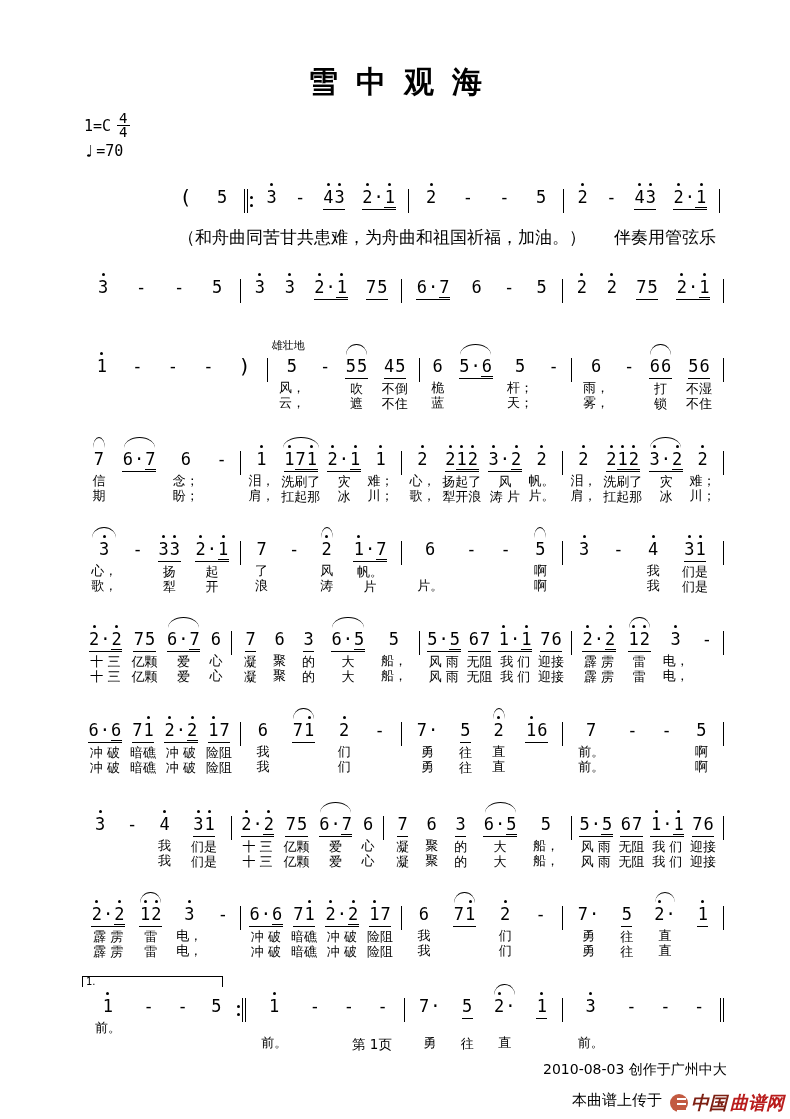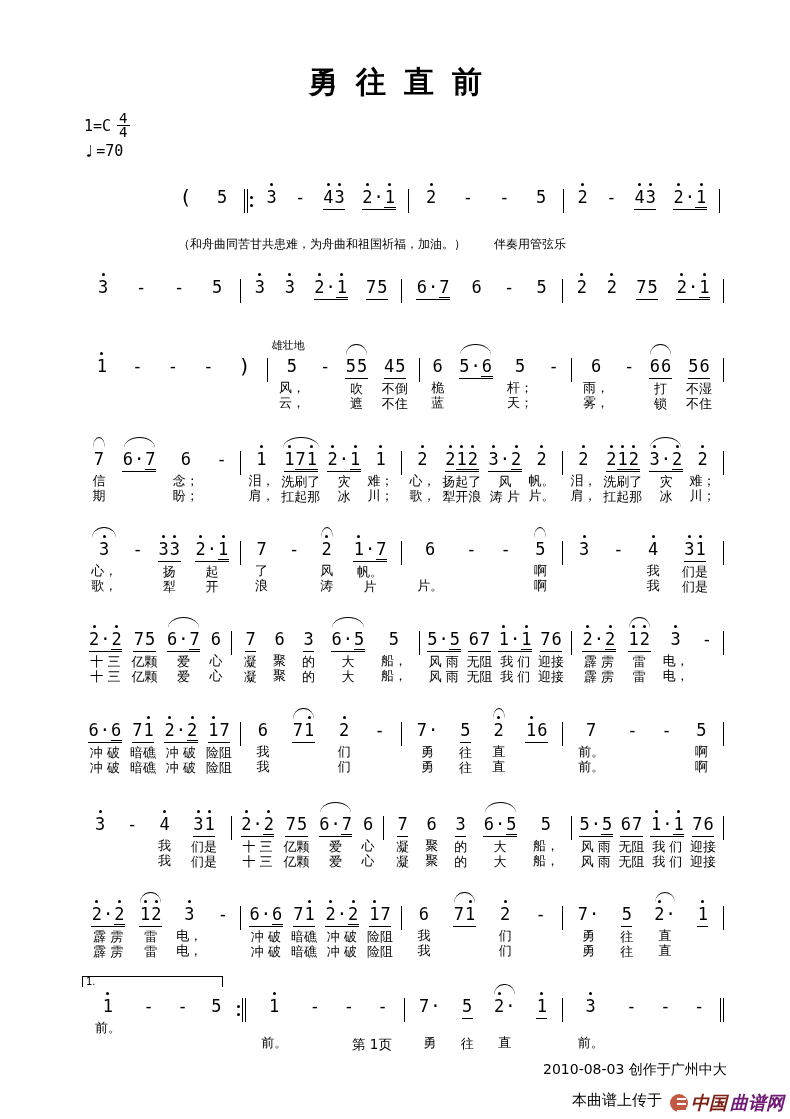--- a/index.html
+++ b/index.html
@@ -9,21 +9,21 @@
   .title{position:absolute;top:62px;left:0;right:0;text-align:center;
          font-size:30px;font-weight:bold;letter-spacing:18px;text-indent:18px;}
   .keyblock{position:absolute;top:112px;left:84px;font-family:"DejaVu Sans Mono",monospace;font-size:15px;text-align:right;}
   .keyline{display:flex;align-items:center;gap:6px;}
   .frac{display:inline-flex;flex-direction:column;align-items:center;line-height:13px;font-size:14px;}
   .frac .num{border-bottom:1px solid #000;padding:0 2px;}
   .tempoline{display:flex;align-items:center;gap:2px;margin-top:2px;}
   .qnote{font-size:17px;}
   .credits{position:absolute;top:124px;right:76px;font-size:14px;line-height:22px;}
   
-  .introtext{position:absolute;top:236px;left:178px;font-size:12px;display:flex;gap:28px;white-space:nowrap;align-items:flex-end;}
+  .introtext{position:absolute;top:226px;left:178px;font-size:17px;display:flex;gap:28px;white-space:nowrap;align-items:flex-end;}
   
   .system{position:absolute;display:flex;align-items:flex-start;}
   .measure{position:relative;display:flex;justify-content:space-around;align-items:flex-start;padding:0 4px;}
   .tok{position:relative;display:flex;flex-direction:column;align-items:center;padding-top:16px;min-width:12px;}
   .note{display:flex;align-items:flex-start;font-family:"DejaVu Sans Mono",monospace;
         font-size:17px;line-height:19px;white-space:nowrap;}
   .g{position:relative;display:inline-block;padding:0 0.5px 2px 0.5px;border-bottom:0 solid #000;}
   .g.u1{border-bottom:1px solid #000;}
   .g.u2{border-bottom:3px double #000;padding-bottom:0;}
   .g.hi::after{content:"";position:absolute;left:50%;top:-5px;width:3px;height:3px;
@@ -44,28 +44,28 @@
   
   .pagenum{position:absolute;top:1036px;left:352px;font-size:13.5px;}
   .fdate{position:absolute;top:1061px;left:543px;font-size:14px;}
   .fupload{position:absolute;top:1091px;right:6px;display:flex;gap:8px;font-size:15px;}
   .logo{display:flex;align-items:center;gap:3px;font-weight:bold;font-style:italic;font-size:18px;}
   .logomark{position:relative;width:18px;height:18px;border-radius:50%;background:#c25a41;flex:none;}
   .logomark::after{content:"";position:absolute;left:7px;top:4px;width:9px;height:10px;
         border-top:2px solid #fff;border-bottom:2px solid #fff;background:
         linear-gradient(#c25a41 0 3px,#fff 3px 5px,#c25a41 5px 100%);}
   .logo .cn{color:#7d2013;}
-  .logo .rest{color:#701a75;}
+  .logo .rest{color:#b91c1c;}
 </style>
 </head>
 <body>
 
 <div class="page">
 
-  <div class="title">勇往直前</div>
+  <div class="title">雪中观海</div>
 
   <div class="keyblock">
     <div class="keyline">
       <span>1=C</span>
       <span class="frac">
         <span class="num">4</span>
         <span class="den">4</span>
       </span>
     </div>
     <div class="tempoline">

